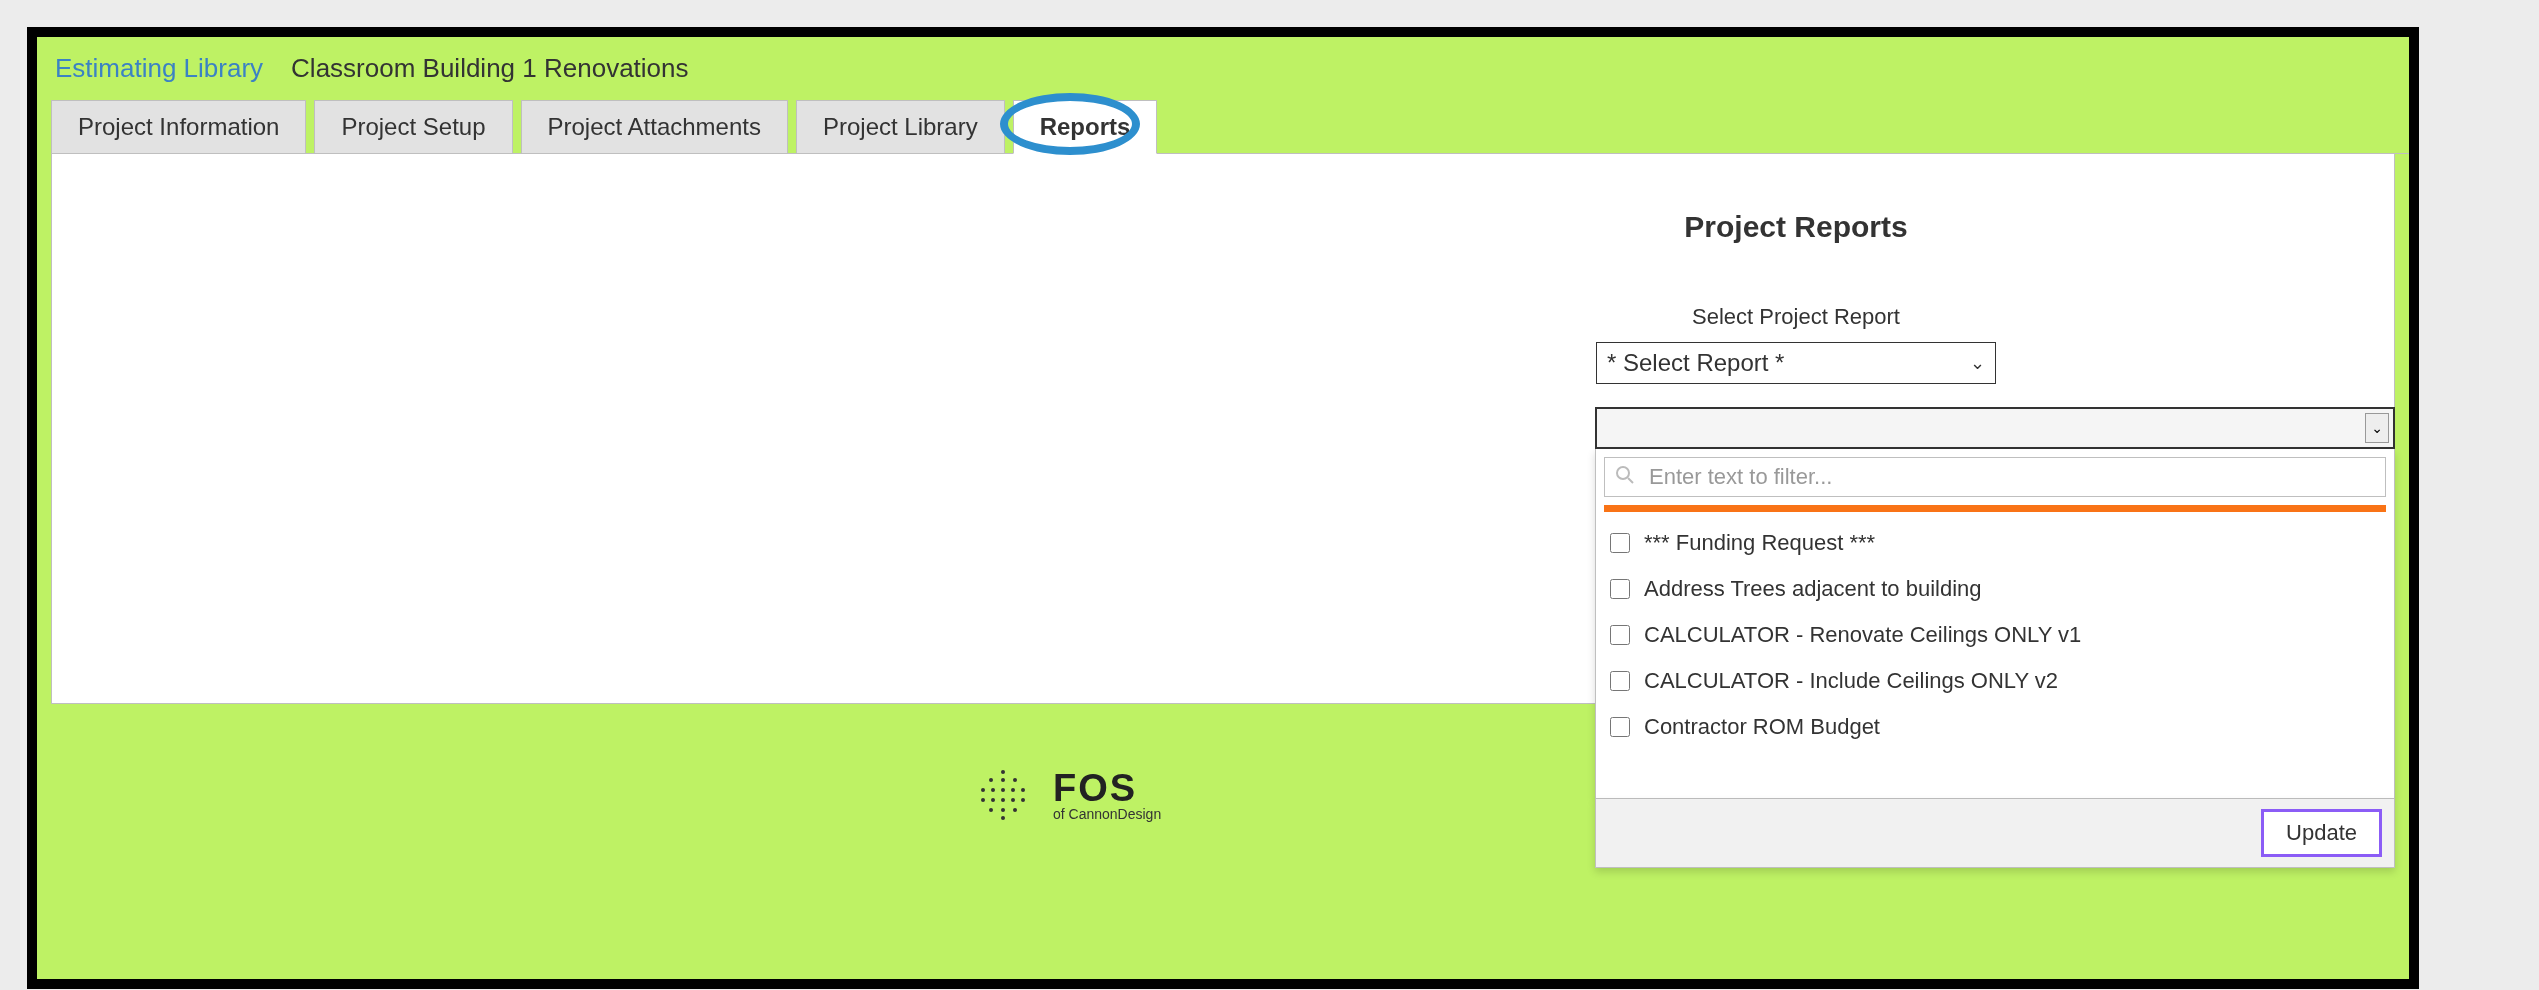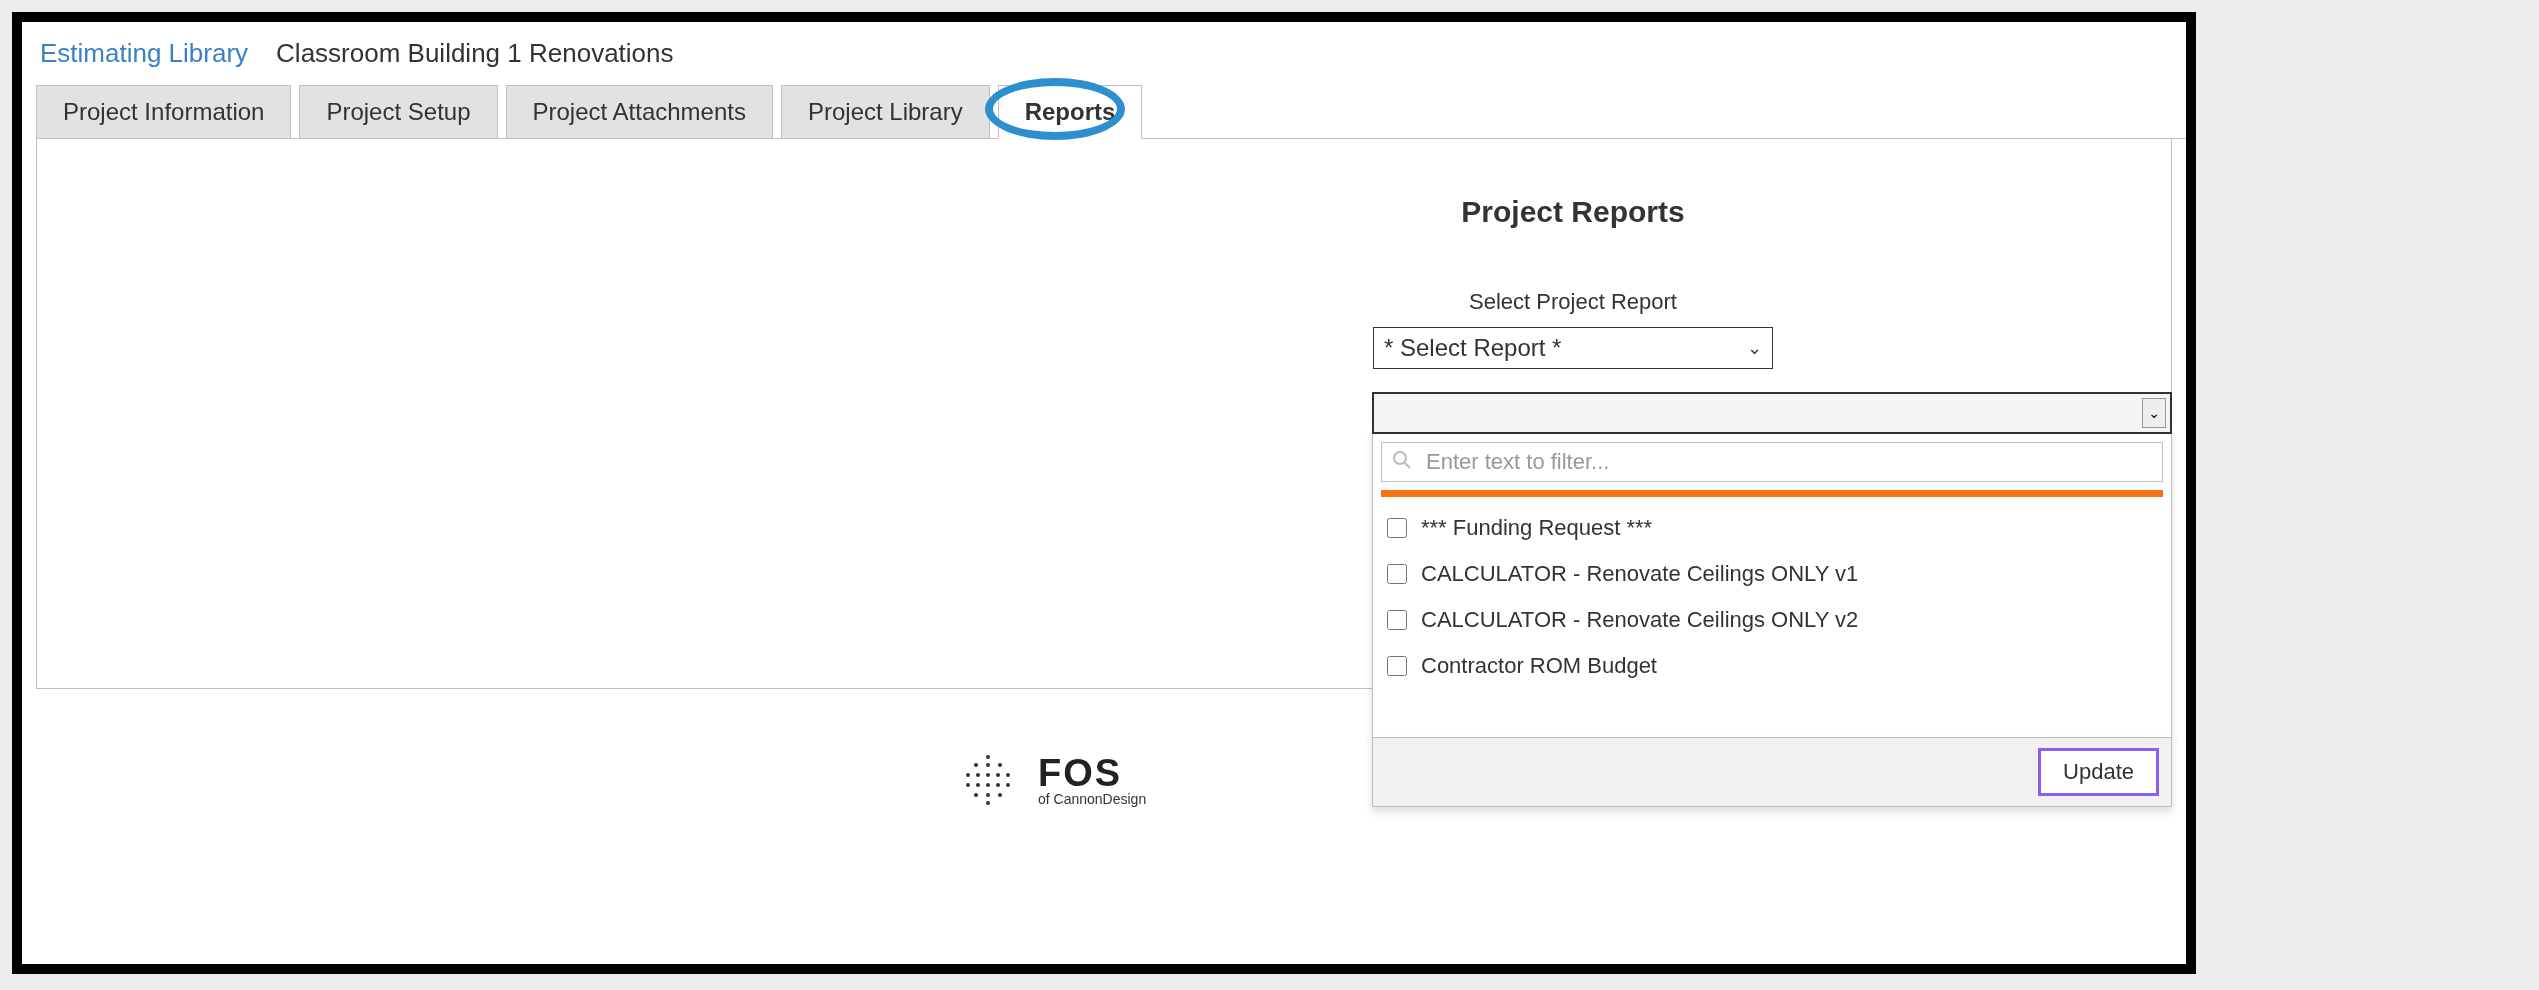--- a/index.html
+++ b/index.html
@@ -3,25 +3,25 @@
 <meta charset="utf-8">
 <style>
   * { box-sizing: border-box; margin: 0; padding: 0; }
   body {
     font-family: Arial, Helvetica, sans-serif;
     background: #ececec;
     width: 2539px;
     height: 990px;
   }
   .outer-frame {
-    margin: 12px;
+    margin: 27px;
     border: 10px solid #000;
-    width: 2184px;
+    width: 2392px;
     height: 962px;
-    background: #ffffff;
+    background: #bef264;
     position: relative;
     overflow: hidden;
   }
   .header {
     padding: 16px 0 0 18px;
     display: flex;
     align-items: center;
     gap: 28px;
   }
   .header-link {
@@ -282,25 +282,29 @@
         </span>
         <input class="filter-input" type="text" placeholder="Enter text to filter..." style="">
       </div>
       <div class="est-list">
         <div class="est-item">
           <input type="checkbox" style="">
           <label>***  Funding Request  ***</label>
         </div>
         <div class="est-item">
           <input type="checkbox" style="">
+          <label>Address Trees adjacent to building</label>
+        </div>
+        <div class="est-item">
+          <input type="checkbox" style="">
           <label>CALCULATOR - Renovate Ceilings ONLY v1</label>
         </div>
         <div class="est-item">
           <input type="checkbox" style="">
-          <label>CALCULATOR - Renovate Ceilings ONLY v2</label>
+          <label>CALCULATOR - Include Ceilings ONLY v2</label>
         </div>
         <div class="est-item">
           <input type="checkbox" style="">
           <label>Contractor ROM Budget</label>
         </div>
       </div>
     </div>
     <div class="estimates-footer">
       <button class="update-btn">Update</button>
     </div>

